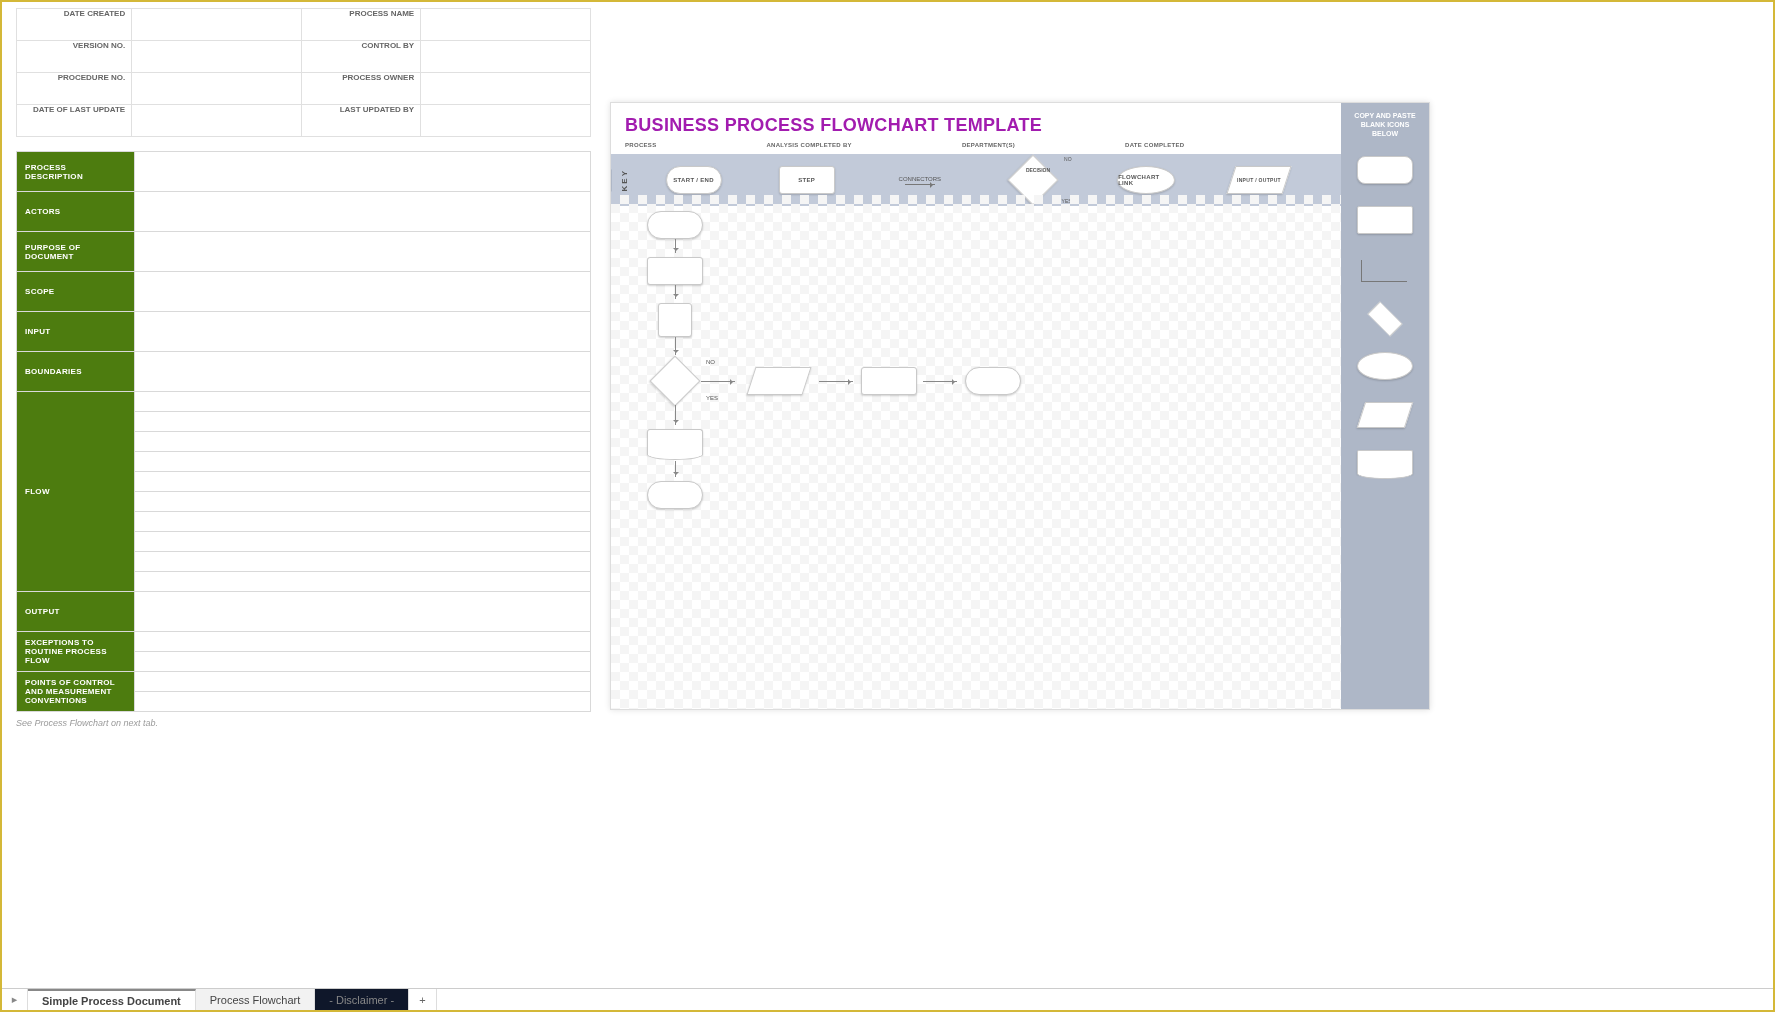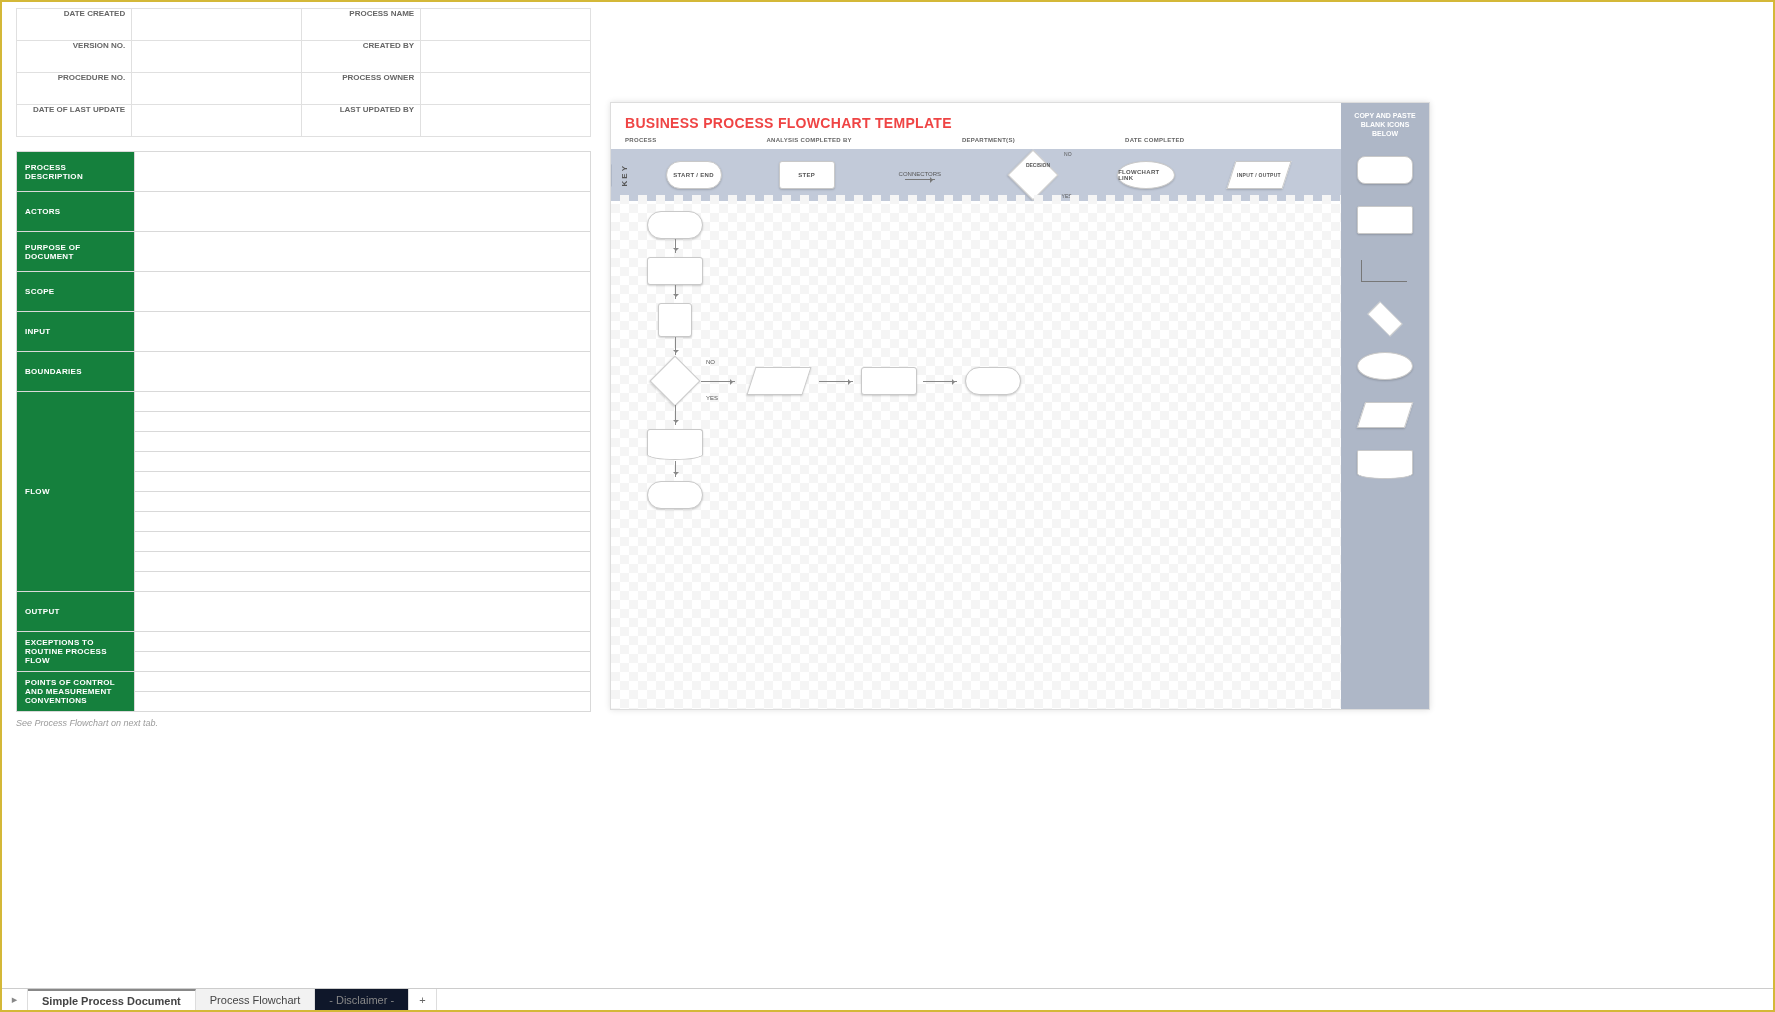--- a/index.html
+++ b/index.html
@@ -10,30 +10,30 @@
 .doc-title{font-size:18px;font-weight:bold;color:#a8a8a8;letter-spacing:.3px;margin-bottom:10px}
 .meta{border-collapse:collapse;width:100%}
 .meta td{border:1px solid #e0e0e0;height:32px;padding:0 6px;font-size:8px;color:#666;font-weight:bold;vertical-align:top;text-align:right}
 .meta td.lbl{width:114px}
 .meta td.val{width:168px;background:#fff}
 .meta td.lbl2{width:118px}
 .meta td.val2{width:168px;background:#fff}
 
 .sections{border-collapse:collapse;width:100%;margin-top:14px}
 .sections td{border:1px solid #d9d9d9;font-size:8px;color:#fff;padding:4px 8px}
-.sections td.dark{background:#15803d;width:118px;font-weight:bold;letter-spacing:.3px}
+.sections td.dark{background:#4d7c0f;width:118px;font-weight:bold;letter-spacing:.3px}
 .sections td.light{background:#fff}
 .sections tr.thin td{height:20px}
 .sections tr.tall td{height:40px}
 
 .footnote{font-size:9px;color:#9a9a9a;font-style:italic;margin-top:6px}
 
 
 .right{position:absolute;left:608px;top:100px;width:820px;height:608px;border:1px solid #ddd;box-shadow:0 0 6px rgba(0,0,0,.12);background:#fff}
-.fc-title{font-size:14px;font-weight:bold;color:#ef4444;letter-spacing:.3px;padding:12px 14px 6px}
+.fc-title{font-size:18px;font-weight:bold;color:#a21caf;letter-spacing:.3px;padding:12px 14px 6px}
 .fc-headers{display:flex;font-size:6px;color:#666;font-weight:bold;letter-spacing:.3px;padding:0 14px 6px;gap:110px}
 .fc-headers span{flex:0 0 auto}
 
 .keybar{display:flex;align-items:center;background:#c2cad9;height:52px;margin:0;position:relative}
 .keybar .keylbl{writing-mode:vertical-rl;transform:rotate(180deg);font-size:8px;font-weight:bold;color:#555;letter-spacing:2px;padding:0 8px;border-right:1px solid #aeb7c7}
 .keybar .slot{flex:1;display:flex;align-items:center;justify-content:center;height:100%;position:relative}
 .shape{background:#fff;border:1px solid #c9c9c9;box-shadow:0 1px 2px rgba(0,0,0,.18);display:flex;align-items:center;justify-content:center;font-size:6px;color:#555;font-weight:bold;letter-spacing:.3px}
 .round{width:56px;height:28px;border-radius:14px}
 .rect{width:56px;height:28px;border-radius:3px}
 .sq{width:34px;height:34px;border-radius:3px}
@@ -94,21 +94,21 @@
     <tbody>
         <tr>
       <td class="lbl">DATE CREATED</td>
       <td class="val"></td>
       <td class="lbl2">PROCESS NAME</td>
       <td class="val2"></td>
     </tr>
     <tr>
       <td class="lbl">VERSION NO.</td>
       <td class="val"></td>
-      <td class="lbl2">CREATED BY</td>
+      <td class="lbl2">CONTROL BY</td>
       <td class="val2"></td>
     </tr>
     <tr>
       <td class="lbl">PROCEDURE NO.</td>
       <td class="val"></td>
       <td class="lbl2">PROCESS OWNER</td>
       <td class="val2"></td>
     </tr>
     <tr>
       <td class="lbl">DATE OF LAST UPDATE</td>

